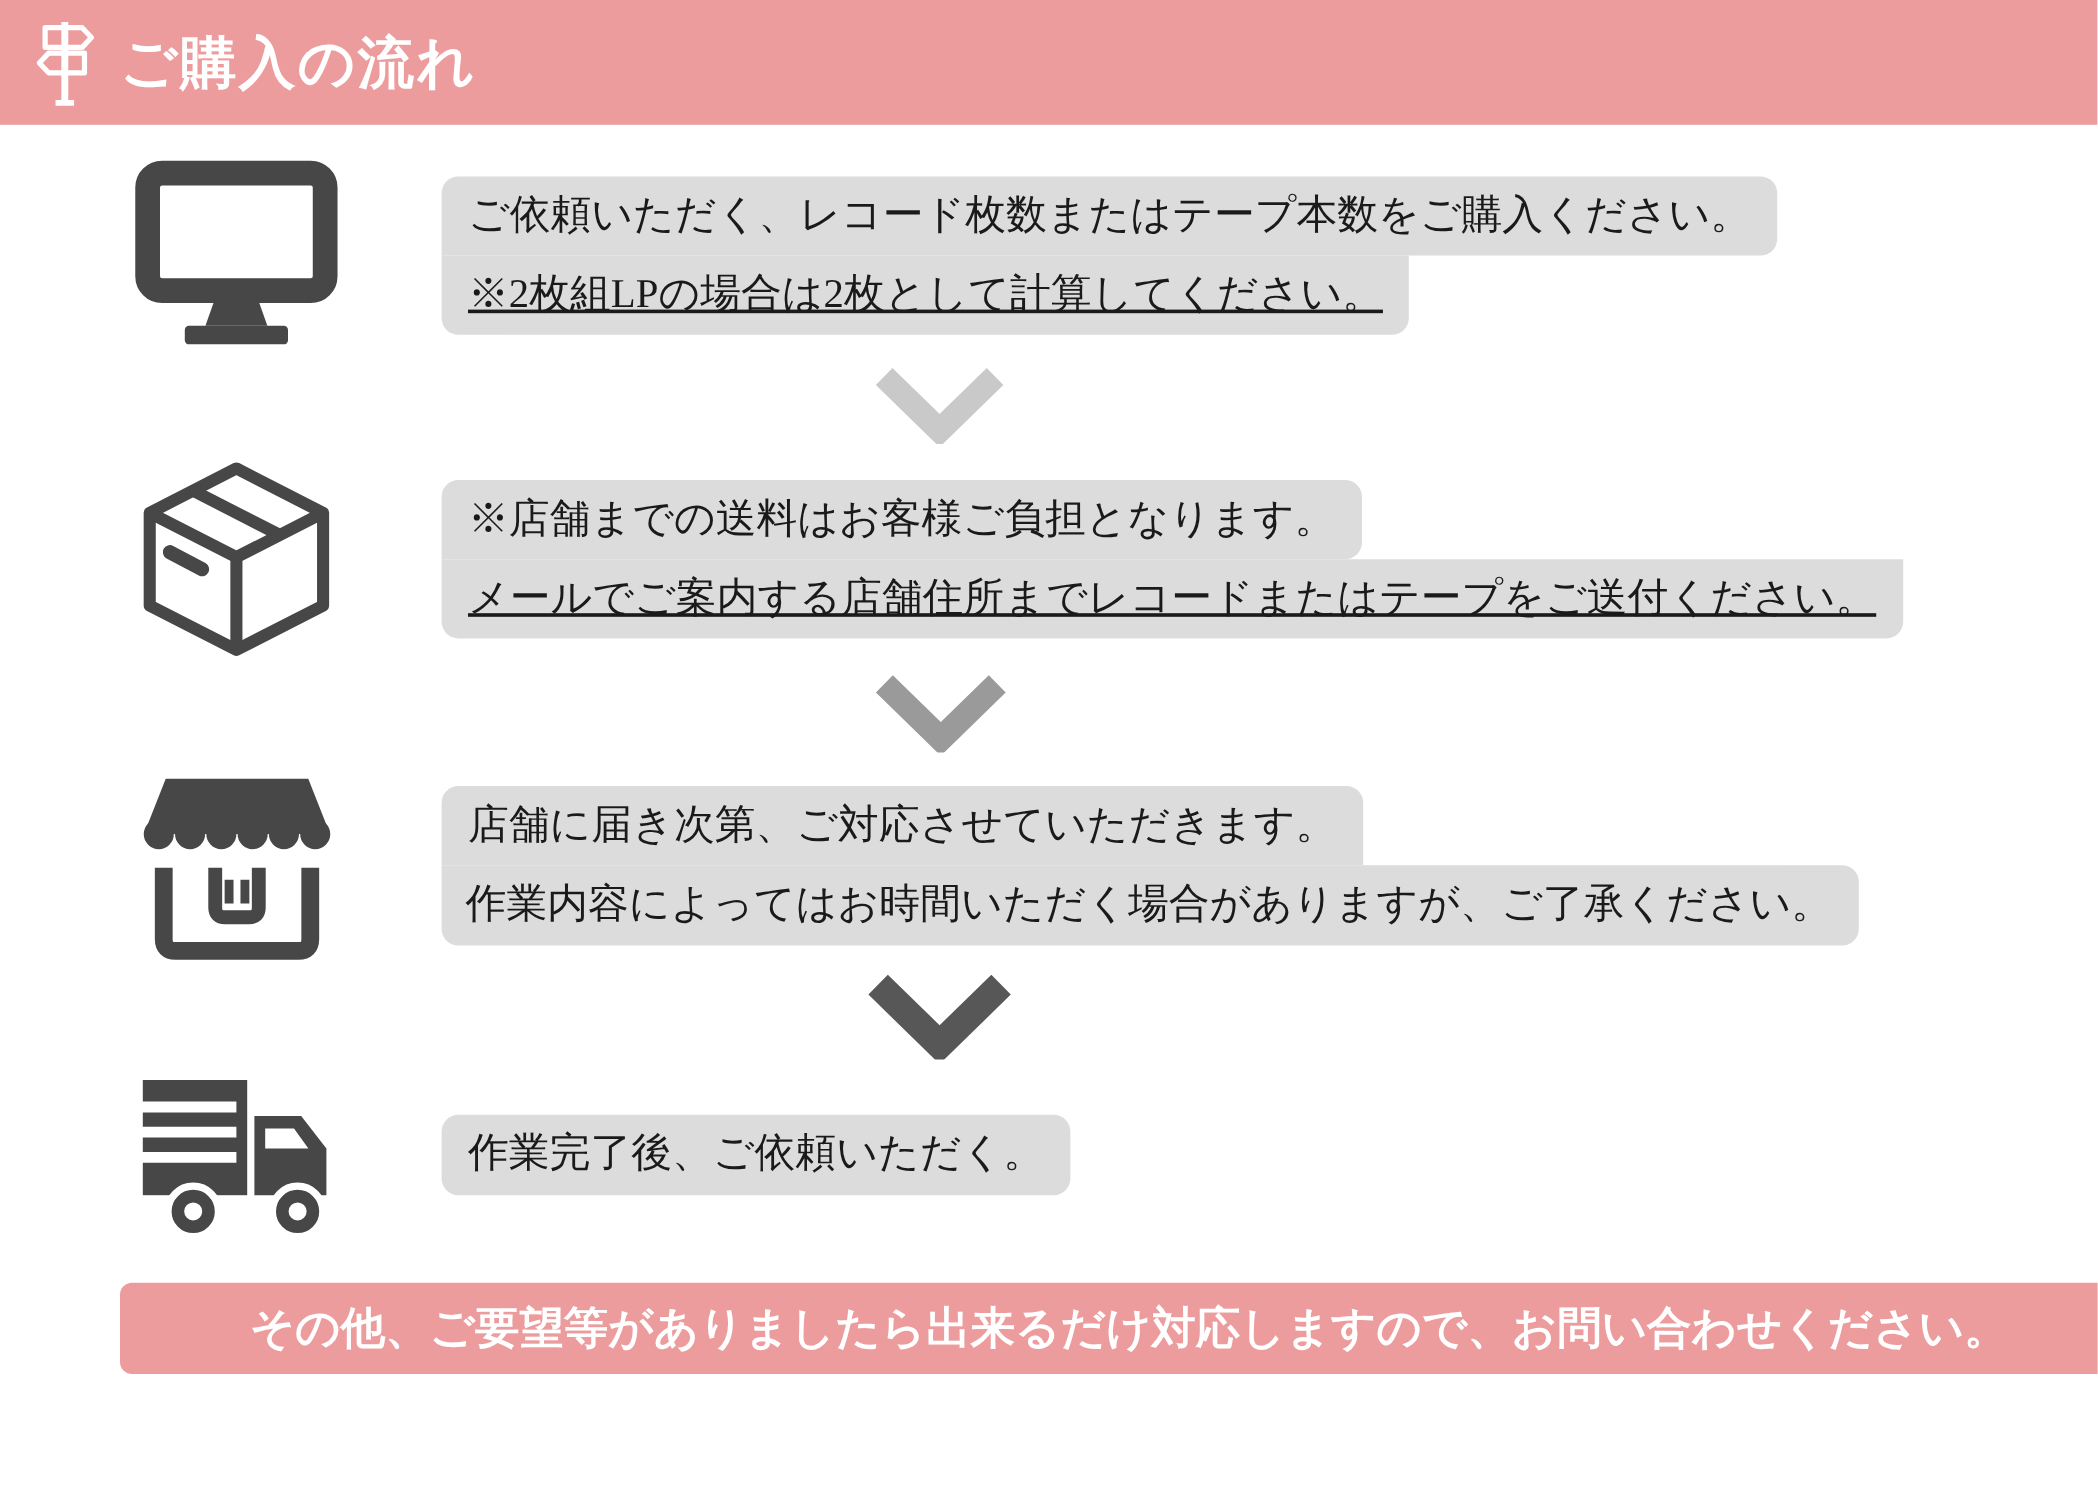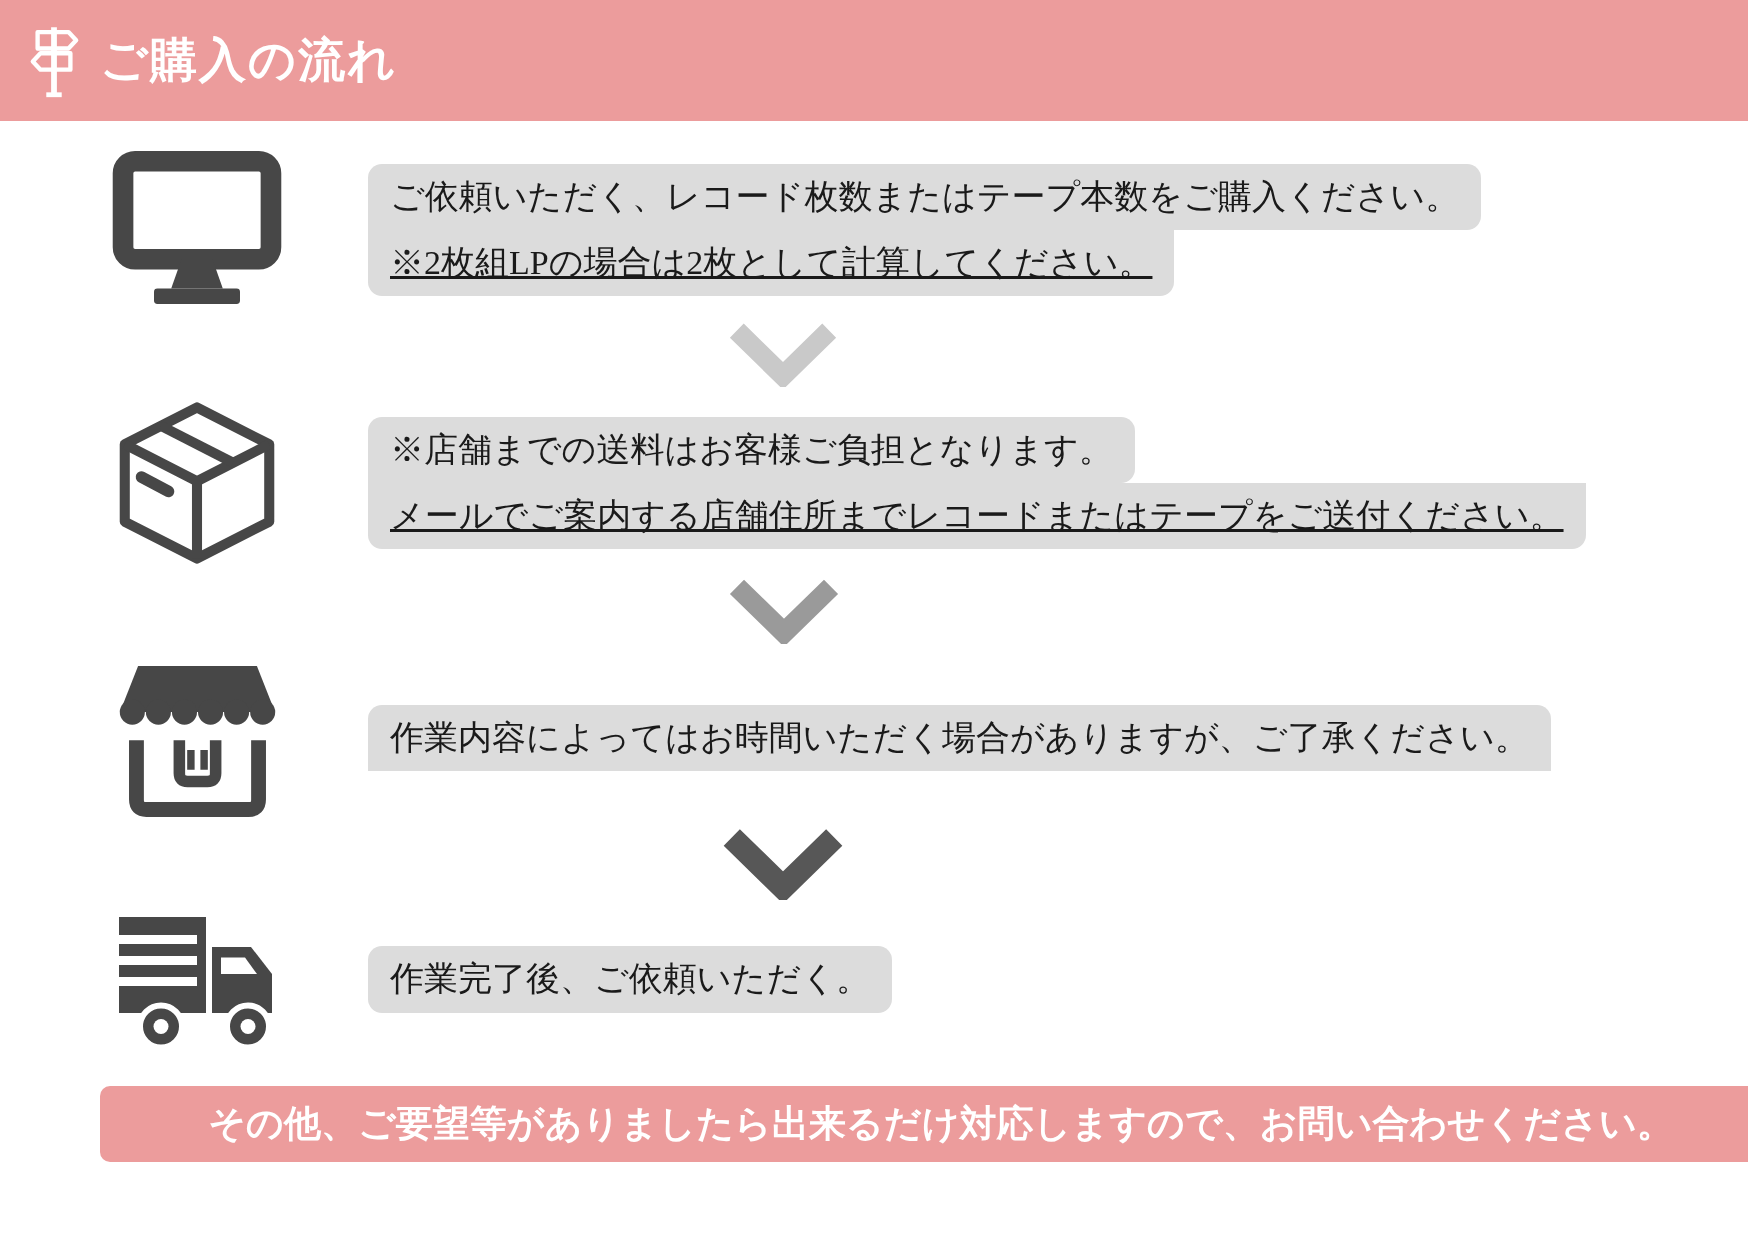--- a/index.html
+++ b/index.html
@@ -8,21 +8,21 @@
     width: 1748px;
     height: 1240px;
     background: #ffffff;
     overflow: hidden;
     font-family: "Liberation Serif", "DejaVu Serif", serif;
     color: #1a1a1a;
   }
 
   
   .header {
-    height: 121px;
+    height: 104px;
     background: #EC9C9C;
     display: flex;
     align-items: center;
     padding-left: 26px;
   }
   .header-icon { width: 56px; height: 80px; display: flex; align-items: center; justify-content: center; margin-right: 18px; }
   .header-title {
     margin: 0;
     font-family: "Liberation Sans", "DejaVu Sans", sans-serif;
     font-weight: bold;
@@ -166,20 +166,21 @@
             <circle cx="57.9" cy="34" r="7.6"></circle>
             <circle cx="73.7" cy="34" r="7.6"></circle>
             <circle cx="89.5" cy="34" r="7.6"></circle>
           </g>
           <path d="M13 51 V87 Q13 93 19 93 H81 Q87 93 87 87 V51" fill="none" stroke="#474747" stroke-width="9"></path>
           <path d="M39 51 V71 Q39 76 44 76 H56 Q61 76 61 71 V51" fill="none" stroke="#474747" stroke-width="7"></path>
           <path d="M46 57 V69 M54 57 V69" stroke="#474747" stroke-width="4.5" fill="none"></path>
         </svg>
       </div>
       <div class="bubble second-longer">
+        <div class="bubble-line">店舗に届き次第、ご対応させていただきます。</div>
         <div class="bubble-line">作業内容によってはお時間いただく場合がありますが、ご了承ください。</div>
       </div>
     </section>
 
     <div class="arrow arrow-3">
       <svg viewBox="0 0 100 58">
         <path d="M8 7 L50 48 L92 7" fill="none" stroke="currentColor" stroke-width="19"></path>
       </svg>
     </div>
 

